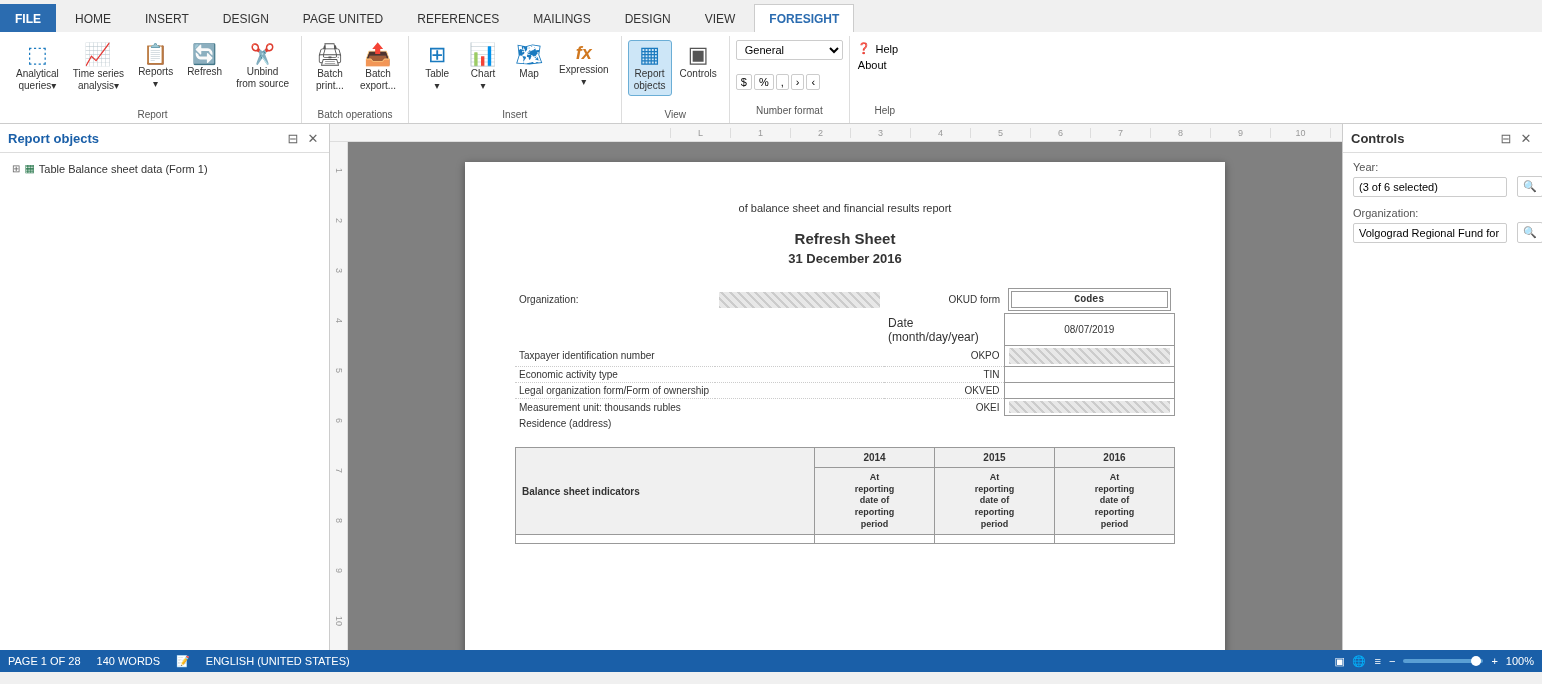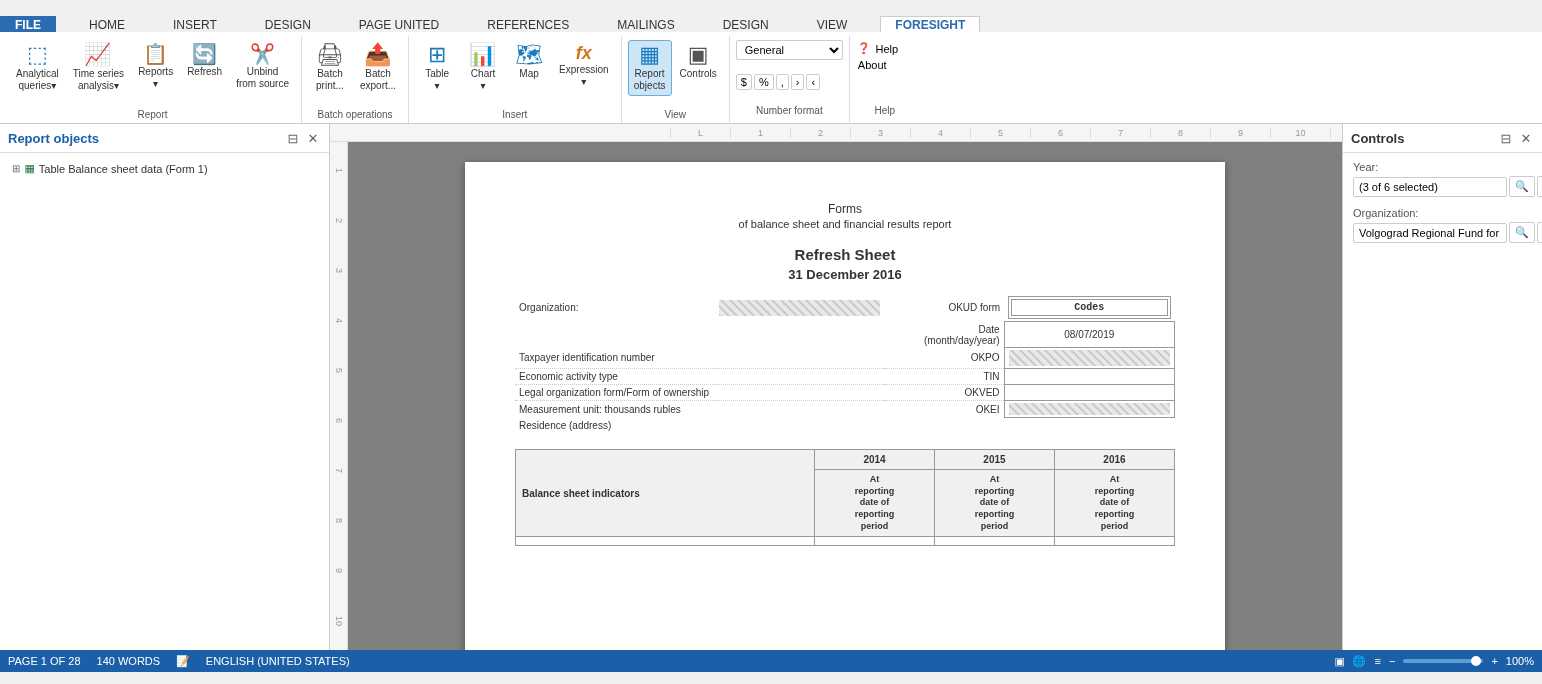--- a/index.html
+++ b/index.html
@@ -9,24 +9,24 @@
       background: #f0f0f0;
       height: 32px;
       align-items: flex-end;
     }
     .ribbon-tab {
       padding: 6px 14px;
       font-size: 12px;
       cursor: pointer;
       border: 1px solid transparent;
       border-bottom: none;
-      margin-right: 18px;
+      margin-right: 4px;
       background: #f0f0f0;
       color: #333;
-      height: 16px;
+      height: 28px;
       display: flex;
       align-items: center;
     }
     .ribbon-tab.active {
       background: #fff;
       border-color: #ccc;
       color: #333;
       font-weight: 600;
     }
     .ribbon-tab.file-tab {
@@ -272,21 +272,21 @@
       min-height: 900px;
       padding: 40px 50px;
       box-shadow: 0 2px 8px rgba(0,0,0,0.4);
       font-size: 11px;
       color: #333;
       flex-shrink: 0;
     }
     .doc-title { text-align: center; font-size: 12px; margin-bottom: 2px; }
     .doc-subtitle { text-align: center; font-size: 11px; margin-bottom: 16px; }
     .doc-main-title { text-align: center; font-size: 15px; font-weight: 700; margin-bottom: 4px; }
-    .doc-date { text-align: center; font-size: 13px; font-weight: 600; margin-bottom: 12px; }
+    .doc-date { text-align: center; font-size: 13px; font-weight: 600; margin-bottom: 20px; }
 
     .org-table {
       width: 100%;
       border-collapse: collapse;
       margin-bottom: 10px;
     }
     .org-table td {
       font-size: 10px;
       padding: 2px 4px;
       vertical-align: middle;
@@ -348,21 +348,21 @@
       border-bottom: 1px solid #ddd;
       font-size: 13px;
       font-weight: 600;
       color: #333;
     }
     .controls-content { padding: 8px 10px; }
     .control-label { font-size: 11px; color: #555; margin-bottom: 3px; }
     .control-input-row {
       display: flex;
       align-items: center;
-      gap: 2px;
+      gap: 10px;
       margin-bottom: 10px;
     }
     .control-input {
       flex: 1;
       border: 1px solid #ccc;
       padding: 3px 5px;
       font-size: 11px;
       border-radius: 2px;
     }
     .control-search-btn {
@@ -590,21 +590,20 @@
         <div class="ruler-v-mark">4</div>
         <div class="ruler-v-mark">5</div>
         <div class="ruler-v-mark">6</div>
         <div class="ruler-v-mark">7</div>
         <div class="ruler-v-mark">8</div>
         <div class="ruler-v-mark">9</div>
         <div class="ruler-v-mark">10</div>
       </div>
       <div class="doc-scroll">
         <div class="doc-page">
-          <div class="doc-title">Forms</div>
           <div class="doc-subtitle">of balance sheet and financial results report</div>
           <div class="doc-main-title">Refresh Sheet</div>
           <div class="doc-date">31 December 2016</div>
 
           <table class="org-table">
             <tbody>
                 <tr>
               <td style="width:200px;">
                 <span>Organization:</span>
               </td>
@@ -613,21 +612,21 @@
               </td>
               <td style="width:120px; text-align:right; font-size:10px;">OKUD form</td>
               <td>
                 <div style="border:1px solid #999; min-width:80px; text-align:center; padding:2px;">
                   <div class="codes-header">Codes</div>
                 </div>
               </td>
             </tr>
             <tr>
               <td colspan="2"></td>
-              <td style="text-align:right; font-size:10px;">Date<br>(month/day/year)</td>
+              <td style="font-size:12px;">Date<br>(month/day/year)</td>
               <td class="codes-cell">08/07/2019</td>
             </tr>
             <tr class="org-row">
               <td colspan="2">Taxpayer identification number</td>
               <td style="text-align:right;">OKPO</td>
               <td class="codes-cell">
                 <div class="striped-cell" style="width:100%;"></div>
               </td>
             </tr>
             <tr class="org-row">

